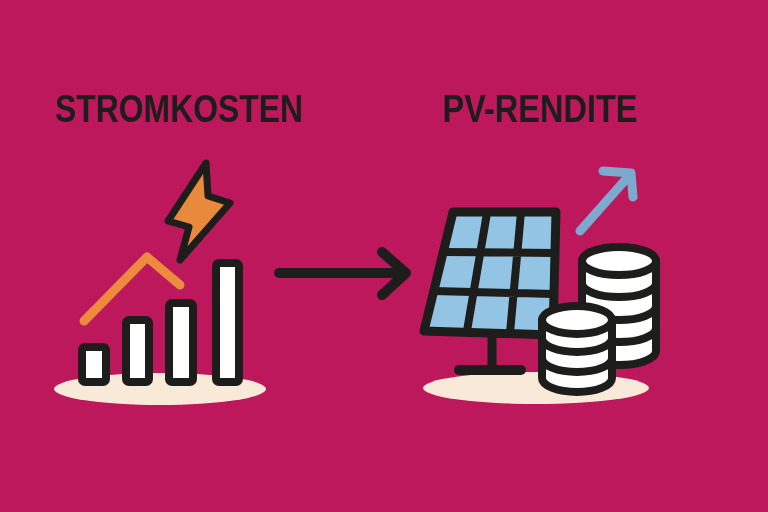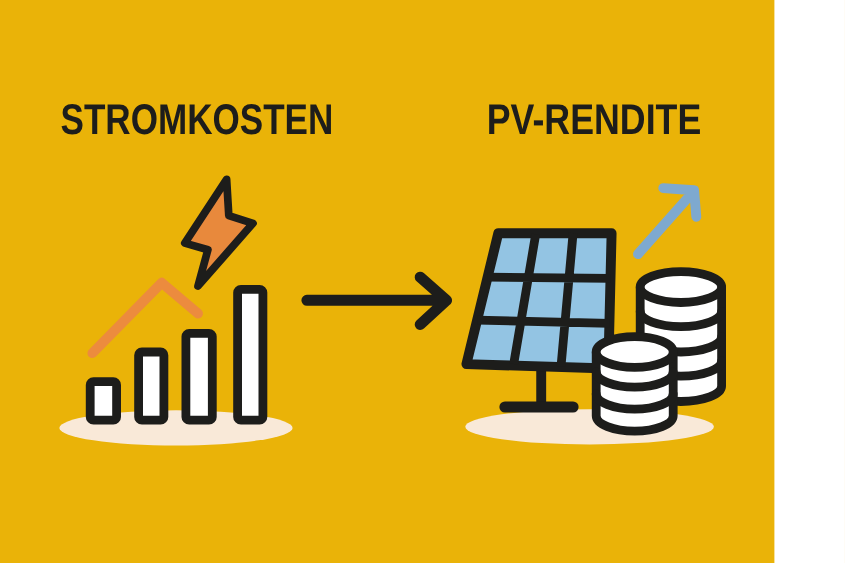--- a/index.html
+++ b/index.html
@@ -2,23 +2,23 @@
 <html><head>
 <meta charset="utf-8">
 <style>
   html, body {
     margin: 0;
     padding: 0;
     background: #ffffff;
   }
   .canvas {
     position: relative;
-    width: 704px;
+    width: 768px;
     height: 512px;
-    background: #eab308;
+    background: #be185d;
     overflow: hidden;
     font-family: "Liberation Sans", sans-serif;
   }
   svg.scene {
     position: absolute;
     left: 0;
     top: 0;
     width: 768px;
     height: 512px;
     display: block;

